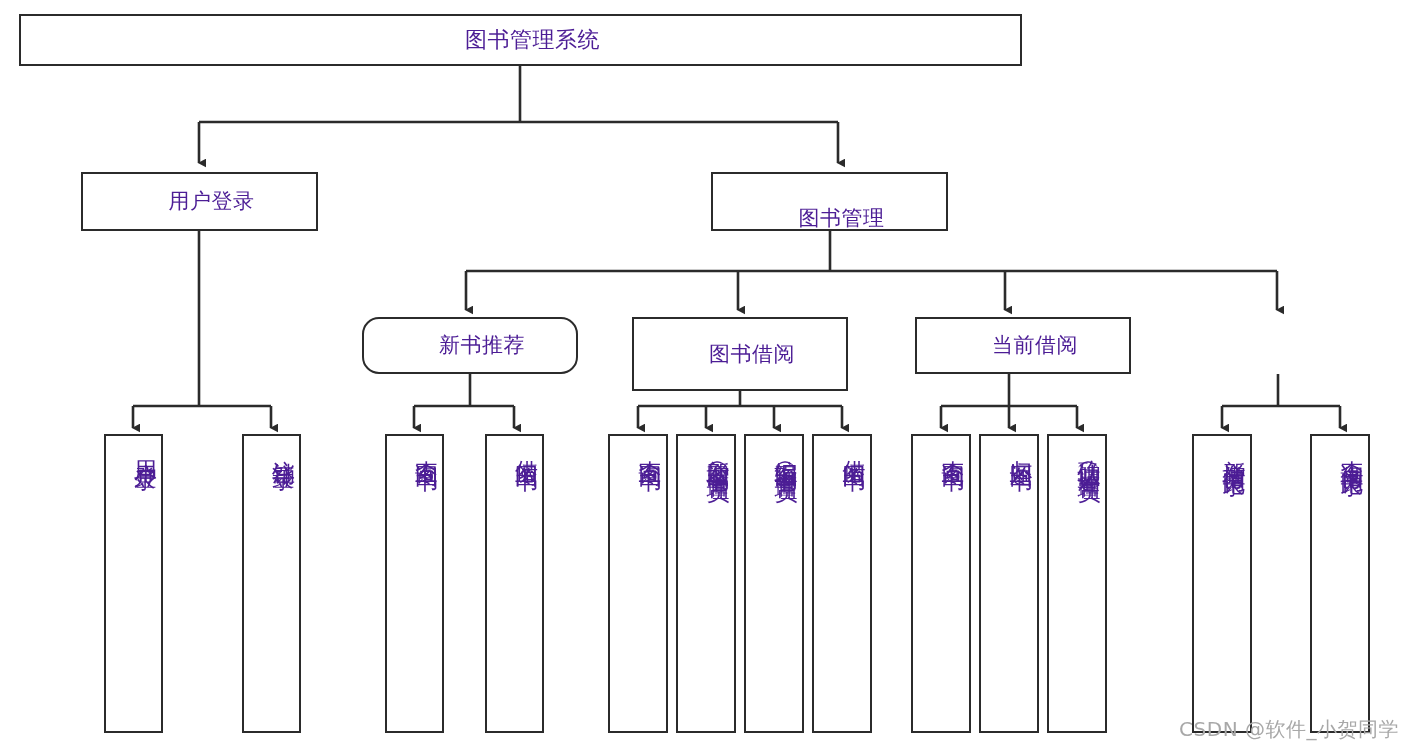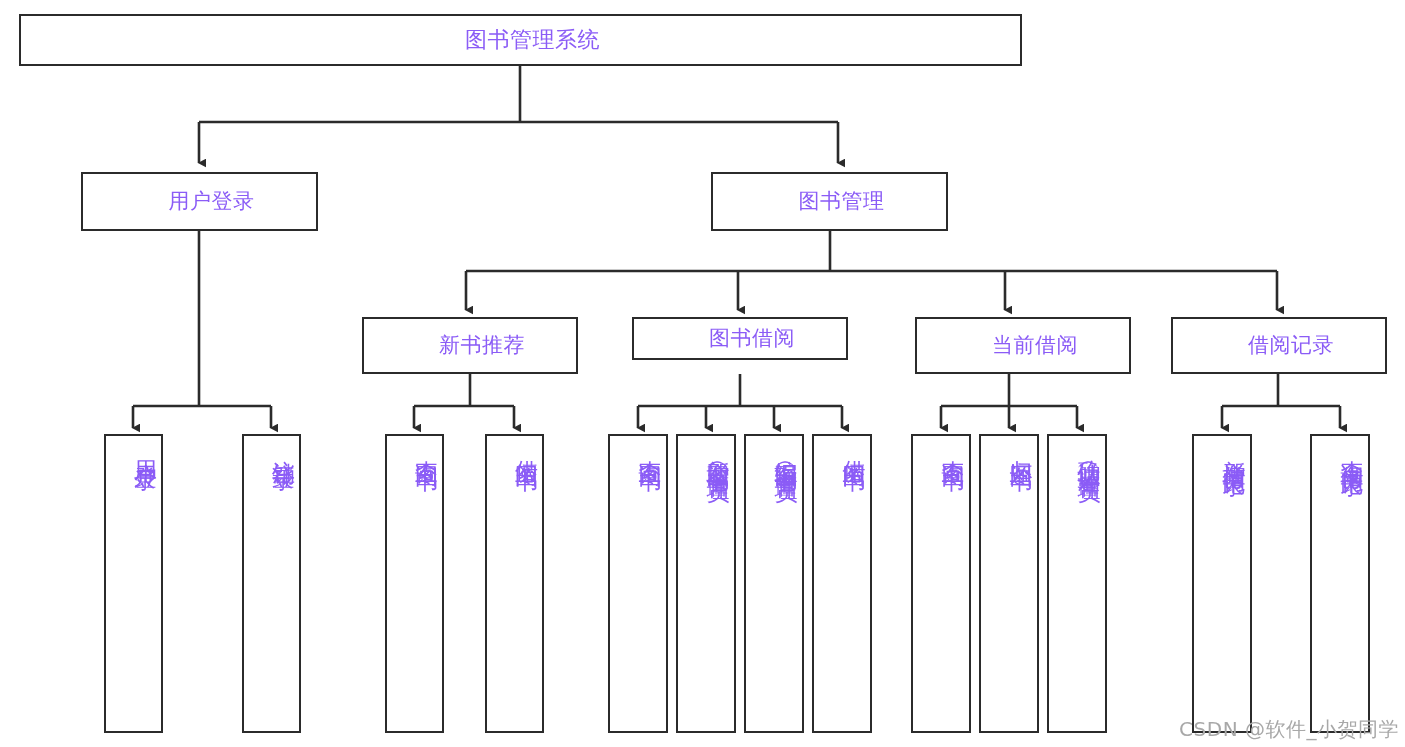--- a/index.html
+++ b/index.html
@@ -27,21 +27,21 @@
     pointer-events: none;
   }
   .node {
     position: absolute;
     box-sizing: border-box;
     border: 2.5px solid #2b2b2b;
     background: #ffffff;
     display: flex;
     align-items: center;
     justify-content: center;
-    color: #8b5cf6;
+    color: #4c1d95;
     padding-left: 24px;
   }
   .node .label {
     display: block;
     text-align: center;
     line-height: 1.05;
   }
   
   .node.horiz .label {
     font-size: 21px;
@@ -131,39 +131,36 @@
   </svg>
 
   <div class="node horiz root" style="left:19px; top:14px; width:1003px; height:52px;">
     <span class="label">图书管理系统</span>
   </div>
 
   <div class="node horiz" style="left:81px; top:172px; width:237px; height:59px;">
     <span class="label">用户登录</span>
   </div>
 
-  <div class="node horiz" style="left:711px; top:172px; width:237px; height:59px;">
+  <div class="node horiz" style="left:711px; top:172px; width:237px; height:59px;align-items:flex-end;">
     <span class="label">图书管理</span>
   </div>
 
-  <div class="node horiz" style="left:362px; top:317px; width:216px; height:57px;">
+  <div class="node horiz" style="left:362px; top:317px; width:216px; height:57px;border-radius:17px;">
     <span class="label">新书推荐</span>
   </div>
 
-  <div class="node horiz" style="left:632px; top:317px; width:216px; height:43px;">
+  <div class="node horiz" style="left:632px; top:317px; width:216px; height:74px;">
     <span class="label">图书借阅</span>
   </div>
 
   <div class="node horiz" style="left:901px; top:317px; width:216px; height:57px;margin-left:14px;">
     <span class="label">当前借阅</span>
   </div>
 
-  <div class="node horiz" style="left:1171px; top:317px; width:216px; height:57px;">
-    <span class="label">借阅记录</span>
-  </div>
 
   <div class="node vert" style="left:104px; top:434px; width:59px; height:299px;">
     <span class="label">用户登录</span>
   </div>
 
   <div class="node vert" style="left:242px; top:434px; width:59px; height:299px;">
     <span class="label">注销登录</span>
   </div>
 
   <div class="node vert" style="left:385px; top:434px; width:59px; height:299px;">

